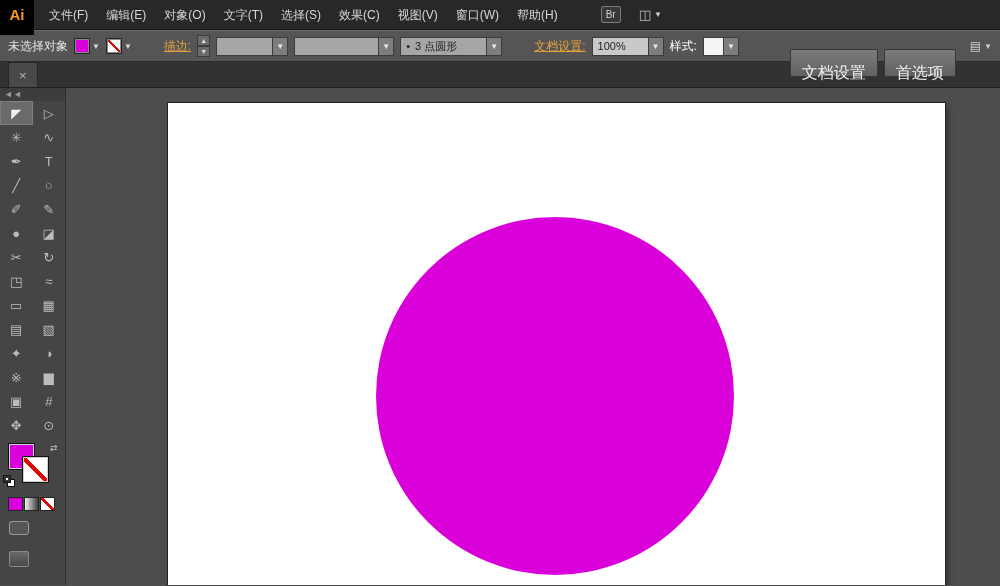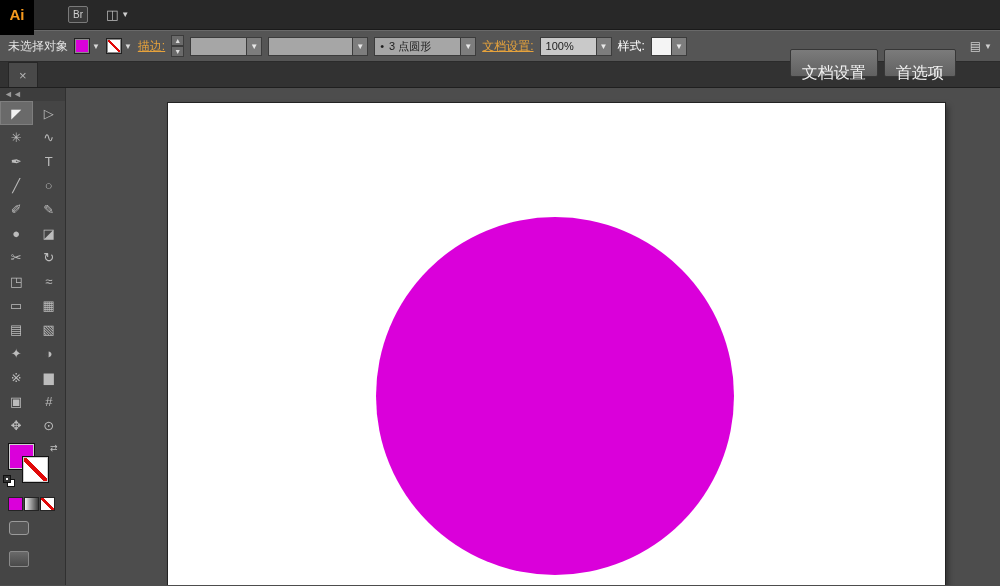--- a/index.html
+++ b/index.html
@@ -15,21 +15,21 @@
   .ws-icon { margin-left:18px; color:#bdbdbd; font-size:13px; display:flex; align-items:center; gap:3px; }
   .ws-icon .arr { font-size:8px; color:#cfcfcf; }
 
   
   .controlbar { height:32px; background:#555; border-top:1px solid #696969; border-bottom:1px solid #2b2b2b; display:flex; align-items:center; padding:0 8px; gap:6px; }
   .status-text { color:#e3e3e3; white-space:nowrap; }
   .swatch-wrap { display:flex; align-items:center; gap:2px; }
   .swatch { width:16px; height:16px; border:1px solid #222; box-shadow:0 0 0 1px #8a8a8a inset; }
   .stroke-none { background:linear-gradient(to top right,#fff 43%,#e00909 43%,#e00909 57%,#fff 57%); }
   .mini-arrow { font-size:8px; color:#d8d8d8; }
-  .orange-link { color:#e7a33c; text-decoration:underline; white-space:nowrap; }
+  .orange-link { color:#e7a33c; text-decoration:underline; white-space:nowrap;margin-left:26px; }
   .stepper { display:flex; flex-direction:column; justify-content:center; width:13px; height:20px; }
   .stepper span { font-size:7px; line-height:9px; color:#ddd; text-align:center; background:#6a6a6a; border:1px solid #3c3c3c; cursor:pointer; }
   .combo { display:flex; height:19px; border:1px solid #3c3c3c; background:#a6a6a6; align-items:stretch; }
   .combo .field { font-size:11px; color:#1c1c1c; line-height:17px; padding:0 5px; overflow:hidden; white-space:nowrap; }
   .combo .arrow { width:15px; background:#7d7d7d; border-left:1px solid #3c3c3c; color:#e8e8e8; font-size:8px; line-height:17px; text-align:center; cursor:pointer; }
   .combo.light { background:#c9c9c9; }
   .gray-label { color:#ffffff; white-space:nowrap; }
   .ctrl-btn { height:21px; padding:13px 11px; background:linear-gradient(#7b7b7b,#616161); border:1px solid #373737; border-radius:2px; color:#f0f0f0; font-size:16px; cursor:pointer;margin-top:33px; }
   .tail-icon { display:flex; align-items:center; gap:3px; color:#cfcfcf; margin-left:8px; font-size:12px; }
   .tail-icon .arr { font-size:8px; }
@@ -70,20 +70,31 @@
   
   .canvas { flex:1; position:relative; background:#4d4d4d; overflow:hidden; }
   .artboard { position:absolute; left:102px; top:15px; width:777px; height:540px; background:#ffffff; outline:1px solid #232323; box-shadow:3px 3px 6px rgba(0,0,0,0.4); }
   .circle { position:absolute; left:208px; top:114px; width:358px; height:358px; border-radius:50%; }
 </style>
 </head>
 <body>
 
 <div class="menubar">
   <div class="logo">Ai</div>
+  <div class="menu-items">
+      <span class="menu-item">文件(F)</span>
+      <span class="menu-item">编辑(E)</span>
+      <span class="menu-item">对象(O)</span>
+      <span class="menu-item">文字(T)</span>
+      <span class="menu-item">选择(S)</span>
+      <span class="menu-item">效果(C)</span>
+      <span class="menu-item">视图(V)</span>
+      <span class="menu-item">窗口(W)</span>
+      <span class="menu-item">帮助(H)</span>
+    </div>
   <span class="br-box">Br</span>
   <span class="ws-icon">
     <span>◫</span>
     <span class="arr">▼</span>
   </span>
 </div>
 
 <div class="controlbar">
   <span class="status-text">未选择对象</span>
 

